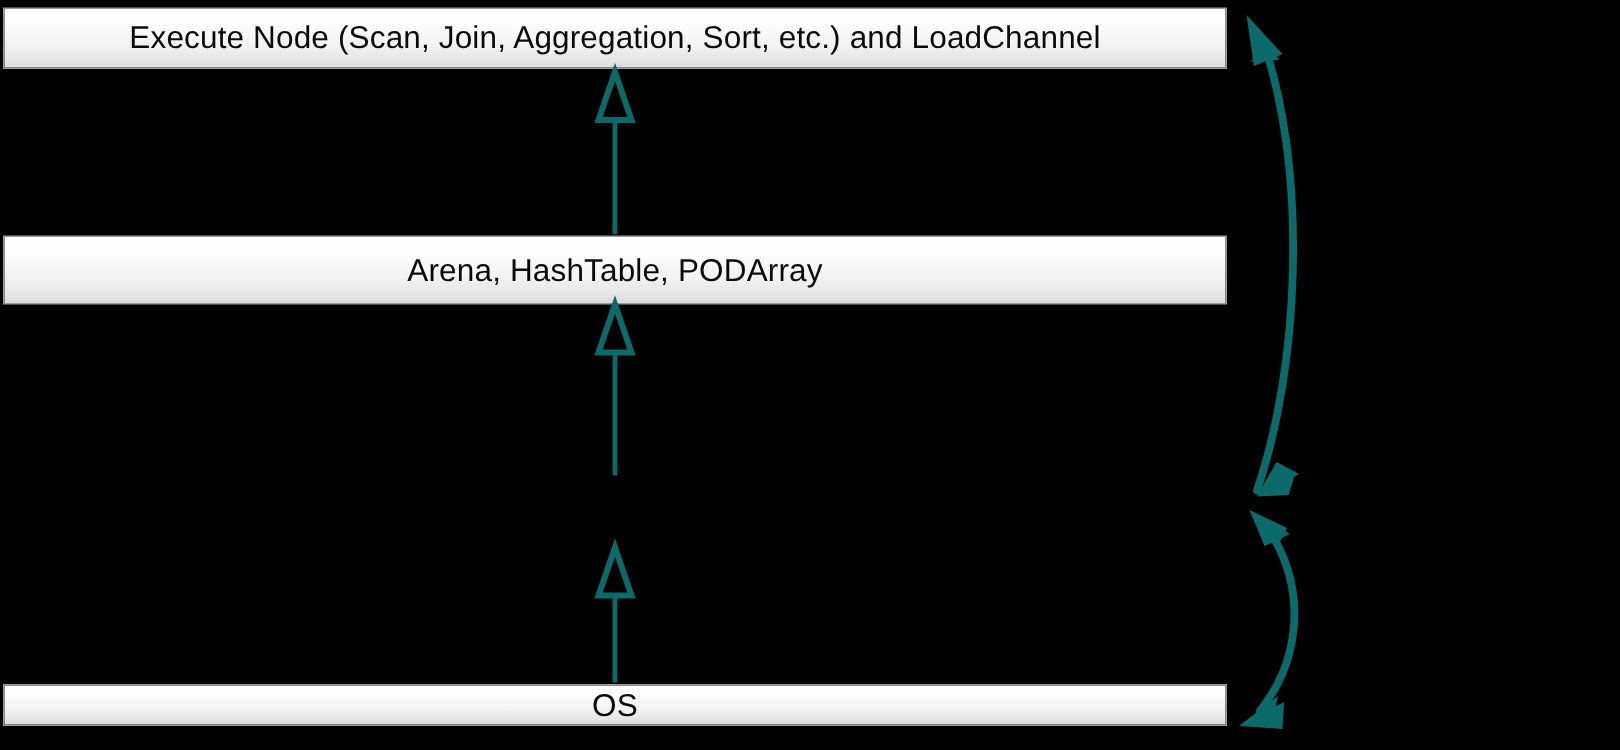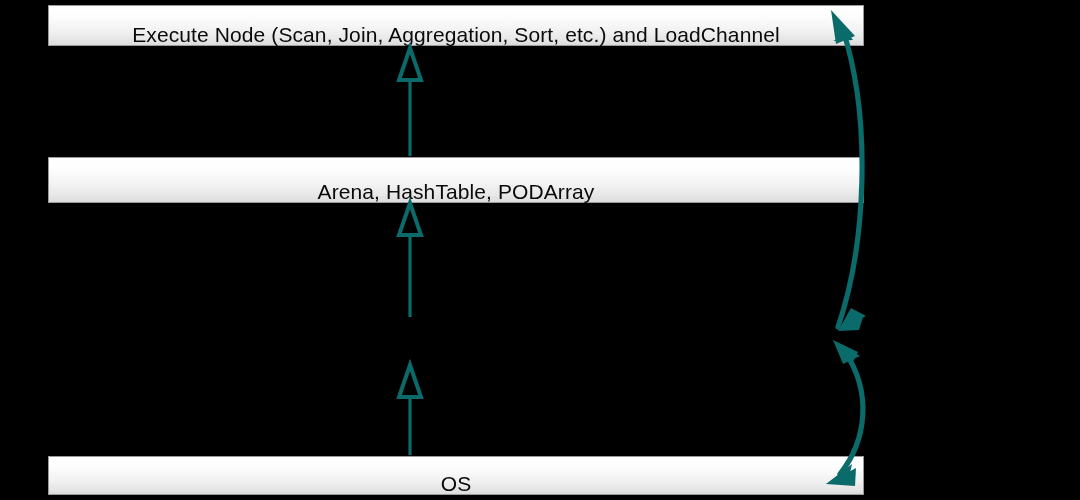--- a/index.html
+++ b/index.html
@@ -22,36 +22,35 @@
     box-sizing: border-box;
     border: 1px solid #9a9a9a;
     background: linear-gradient(to bottom,
                 #ffffff 0%,
                 #fdfdfd 28%,
                 #f2f2f2 62%,
                 #e6e6e6 86%,
                 #dcdcdc 100%);
     box-shadow: 1px 2px 2px rgba(0,0,0,0.55);
     display: flex;
-    align-items: flex-end;
+    align-items: center;
     justify-content: center;
-    margin-left: 46px;
   }
   .layer-label {
     color: #0a0a0a;
     font-size: 21px;
     line-height: 1;
     letter-spacing: 0.1px;
     white-space: nowrap;
     font-family: "Liberation Sans", sans-serif;
   }
   #box-execute  { top: 5px;   height: 41px; }
   #box-arena    { top: 157px; height: 46px; }
   #box-alloc    { top: 318px; height: 42px; }
-  #box-os       { top: 456px; height: 39px; }
+  #box-os       { top: 456px; height: 28px; }
 
   svg.overlay {
     position: absolute;
     left: 0;
     top: 0;
     width: 1080px;
     height: 500px;
     pointer-events: none;
   }
 </style>

